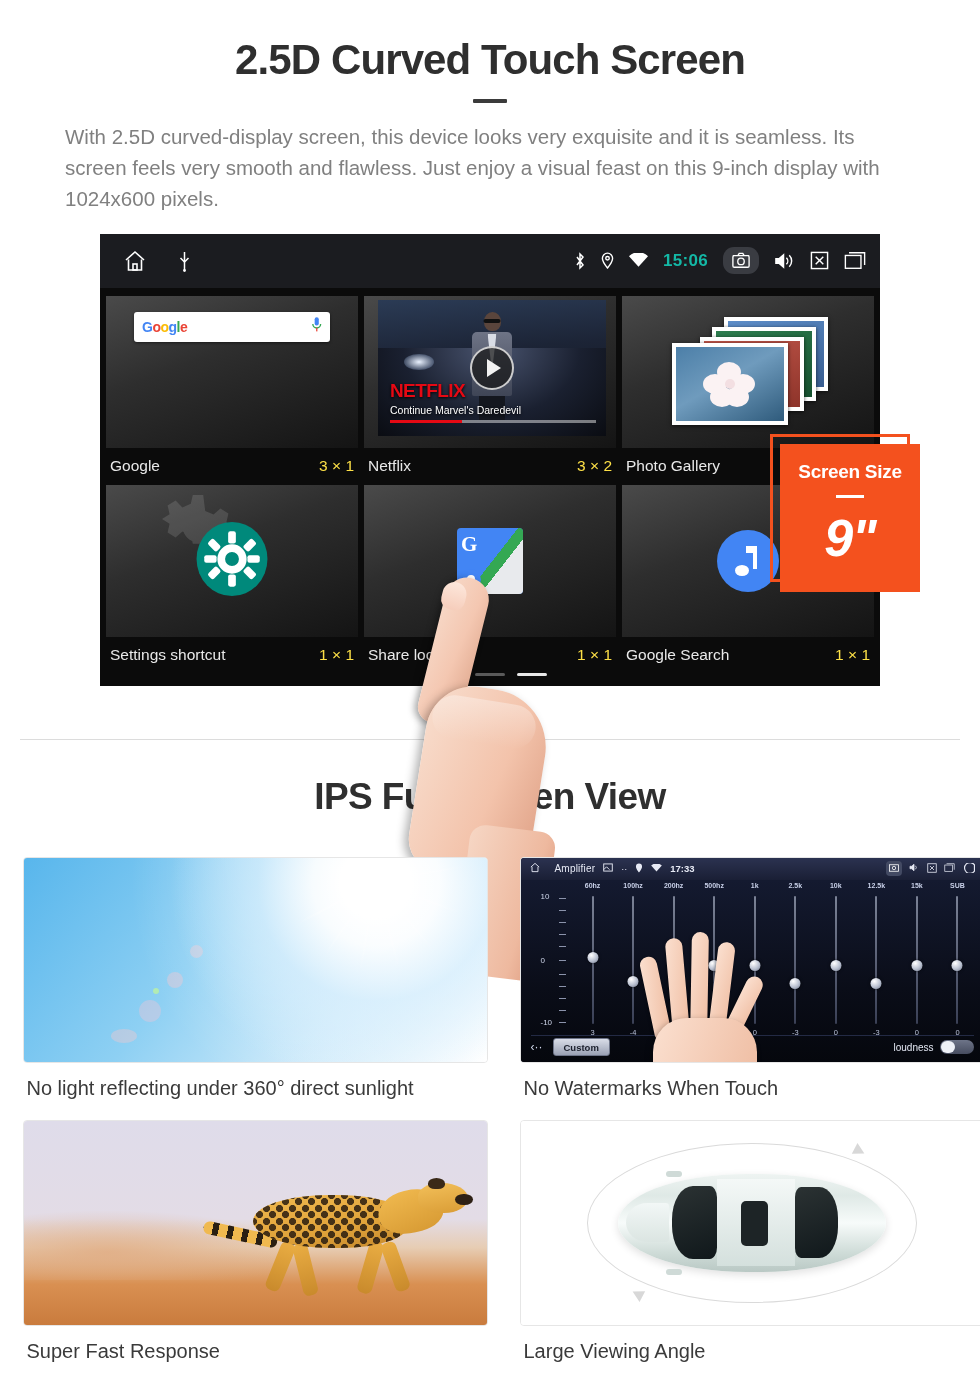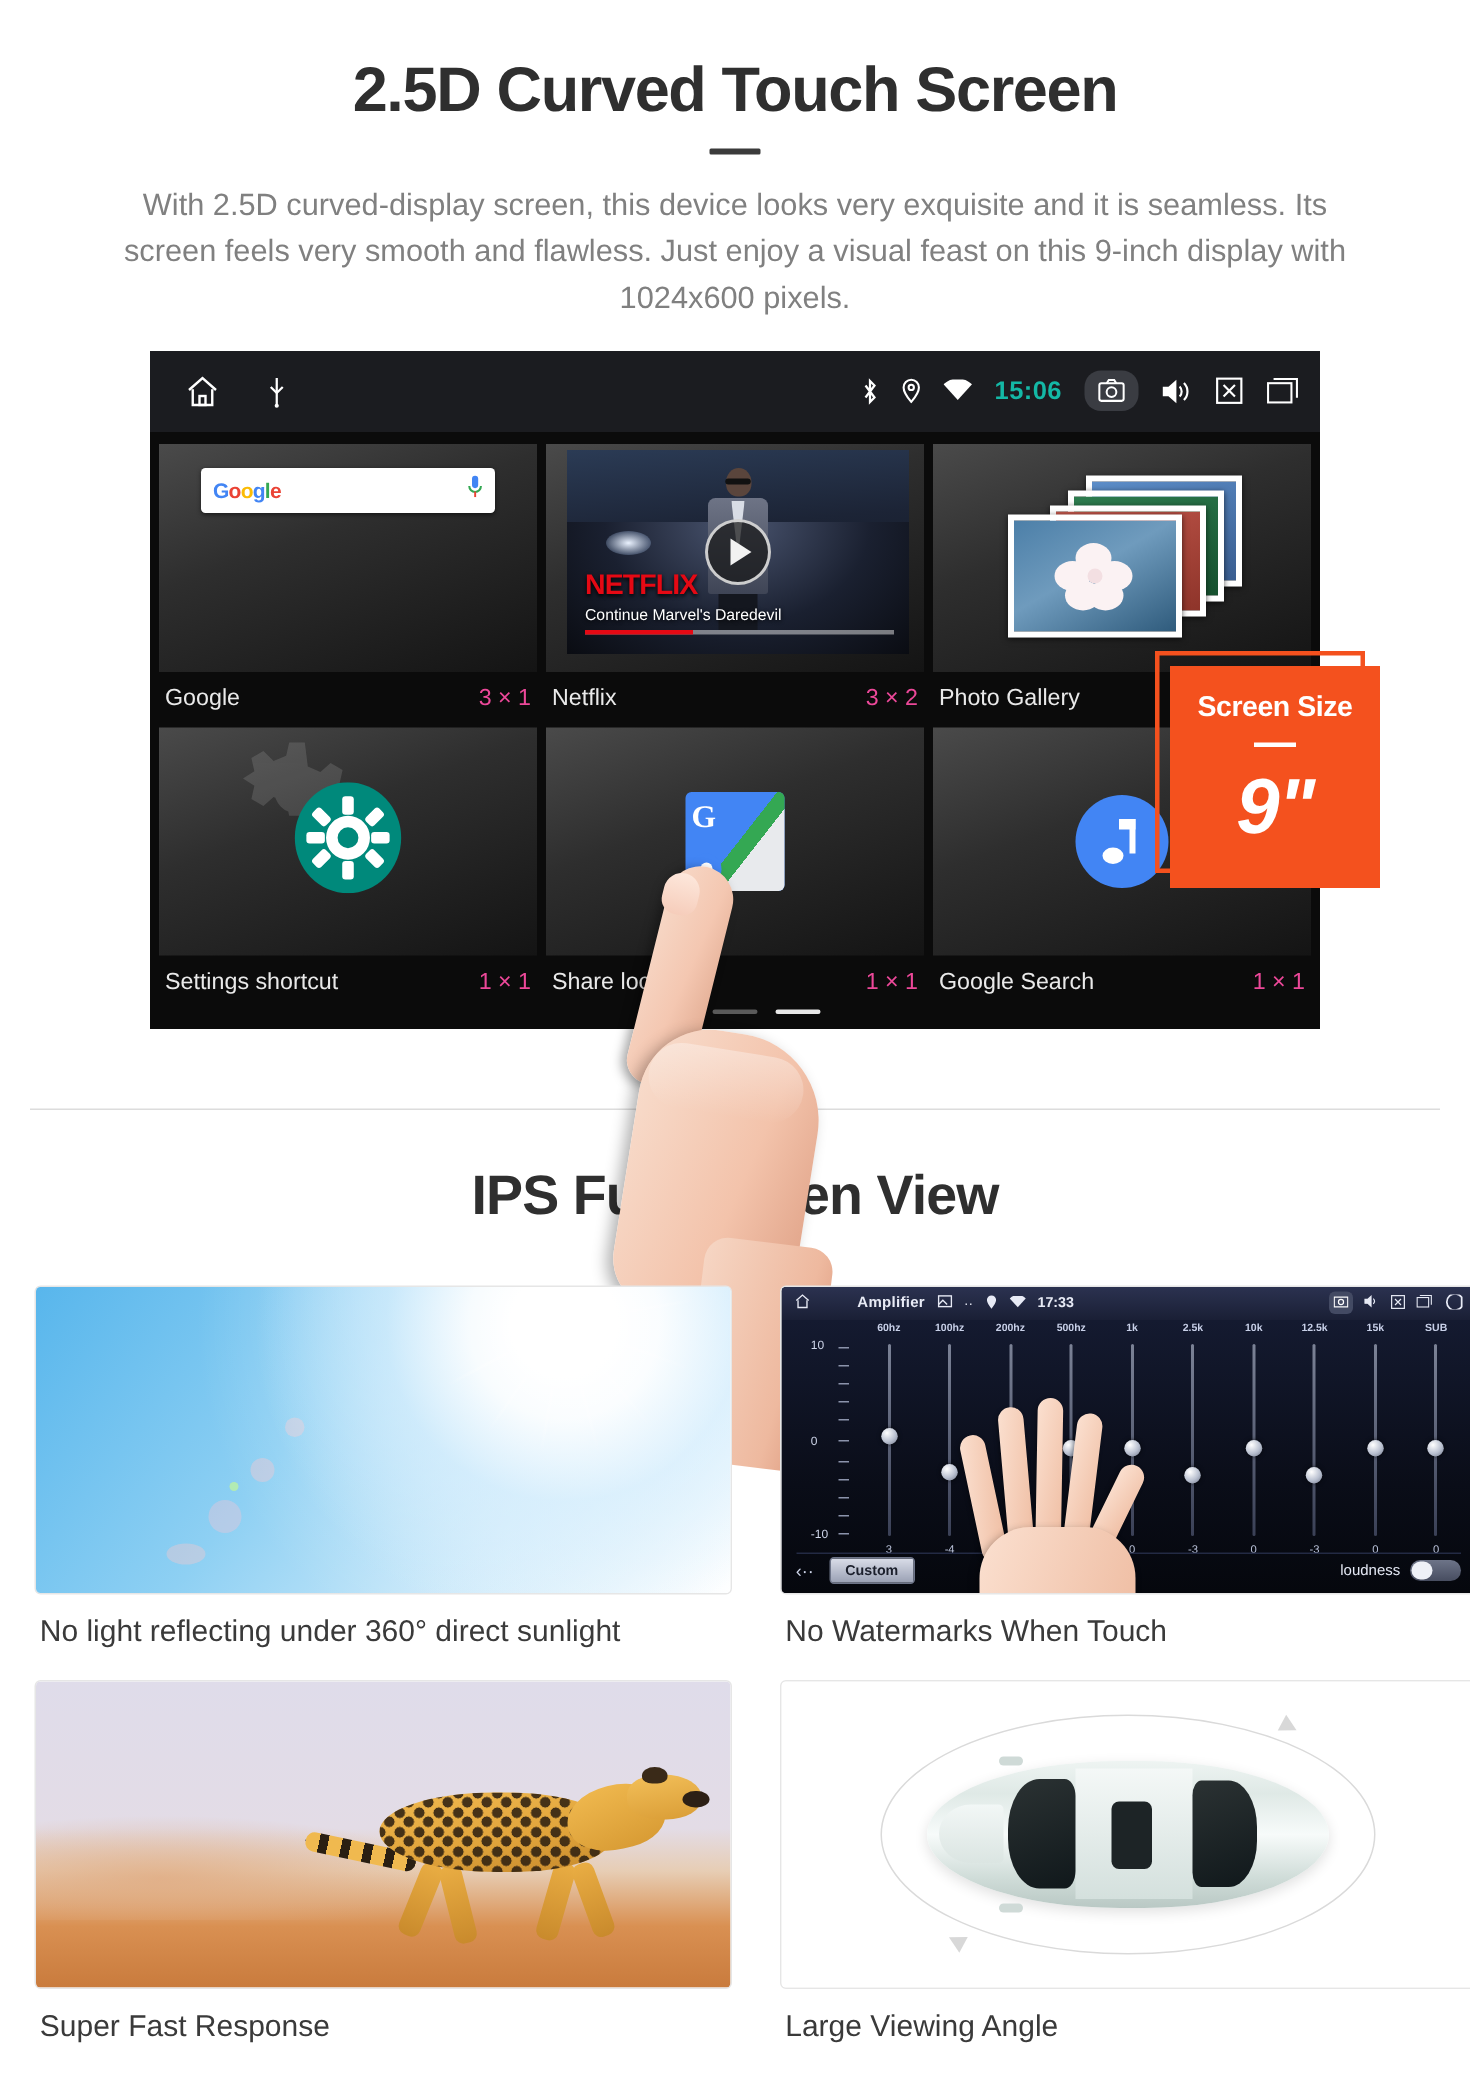--- a/index.html
+++ b/index.html
@@ -24,21 +24,20 @@
   }
   .rule {
     width: 34px; height: 4px;
     background: #3b3b3b;
     margin: 16px auto 0;
     border-radius: 1px;
   }
   .lede {
     width: 850px;
     margin: 18px auto 0;
-    text-align: center;
     font-size: 20.5px;
     line-height: 1.52;
     color: #808080;
   }
 
   
   .device-wrap {
     position: relative;
     width: 980px;
     height: 505px;
@@ -83,21 +82,21 @@
     height: 152px;
     background: linear-gradient(160deg,#4a4a4a 0%, #2e2e2e 40%, #141414 100%);
     overflow: hidden;
   }
   .wlabel {
     display: flex; justify-content: space-between; align-items: center;
     color: #e9e9e9;
     font-size: 15.5px;
     padding: 9px 4px 10px 4px;
   }
-  .wlabel .dim { color: #ec4899; }
+  .wlabel .dim { color: #fde047; }
 
   
   .gbar {
     position: absolute; left: 28px; right: 28px; top: 16px;
     height: 30px; background: #fff; border-radius: 3px;
     display: flex; align-items: center; justify-content: space-between;
     padding: 0 8px;
     box-shadow: 0 1px 3px rgba(0,0,0,.5);
   }
   .glogo { font-size: 14px; font-weight: bold; letter-spacing: -.5px; }
@@ -306,21 +305,21 @@
   .f4{left:36%;top:43%;width:13px;height:13px;background:#f7cfd6}
   .f5{left:28%;top:64%;width:6px;height:6px;background:#b9f0a8;opacity:.85}
 
   
   .amp { position:absolute;inset:0;background:#0d1020;overflow:hidden; }
   .amp-top {
     height:22px; background:linear-gradient(180deg,#2b3250,#1a1f35);
     display:flex;align-items:center;gap:8px;padding:0 8px;
     color:#e7eaf5;font-size:9px;
   }
-  .amp-title { font-size:10px;font-weight:bold;margin-left:23px;letter-spacing:.2px;text-align:center; }
+  .amp-title { font-size:10px;font-weight:normal;margin-left:6px;letter-spacing:.2px;text-align:center; }
   .amp-time { font-size:9.5px;font-weight:bold; }
   .amp-top .grp { margin-left:auto;display:flex;align-items:center;gap:7px; }
   .amp-cam { background:#434a63;border-radius:4px;padding:2px 3px; }
   .amp-body { position:absolute;left:0;right:0;top:22px;bottom:0;
     background:linear-gradient(180deg,#141a30 0%, #0a0d18 60%, #05070d 100%); }
   .amp-side {
     position:absolute;left:0;top:0;width:46px;height:100%;
     background:linear-gradient(180deg,#10152a,#05070e);
     border-right:1px solid #1d2440;
     text-align:center;padding-top:4px;

